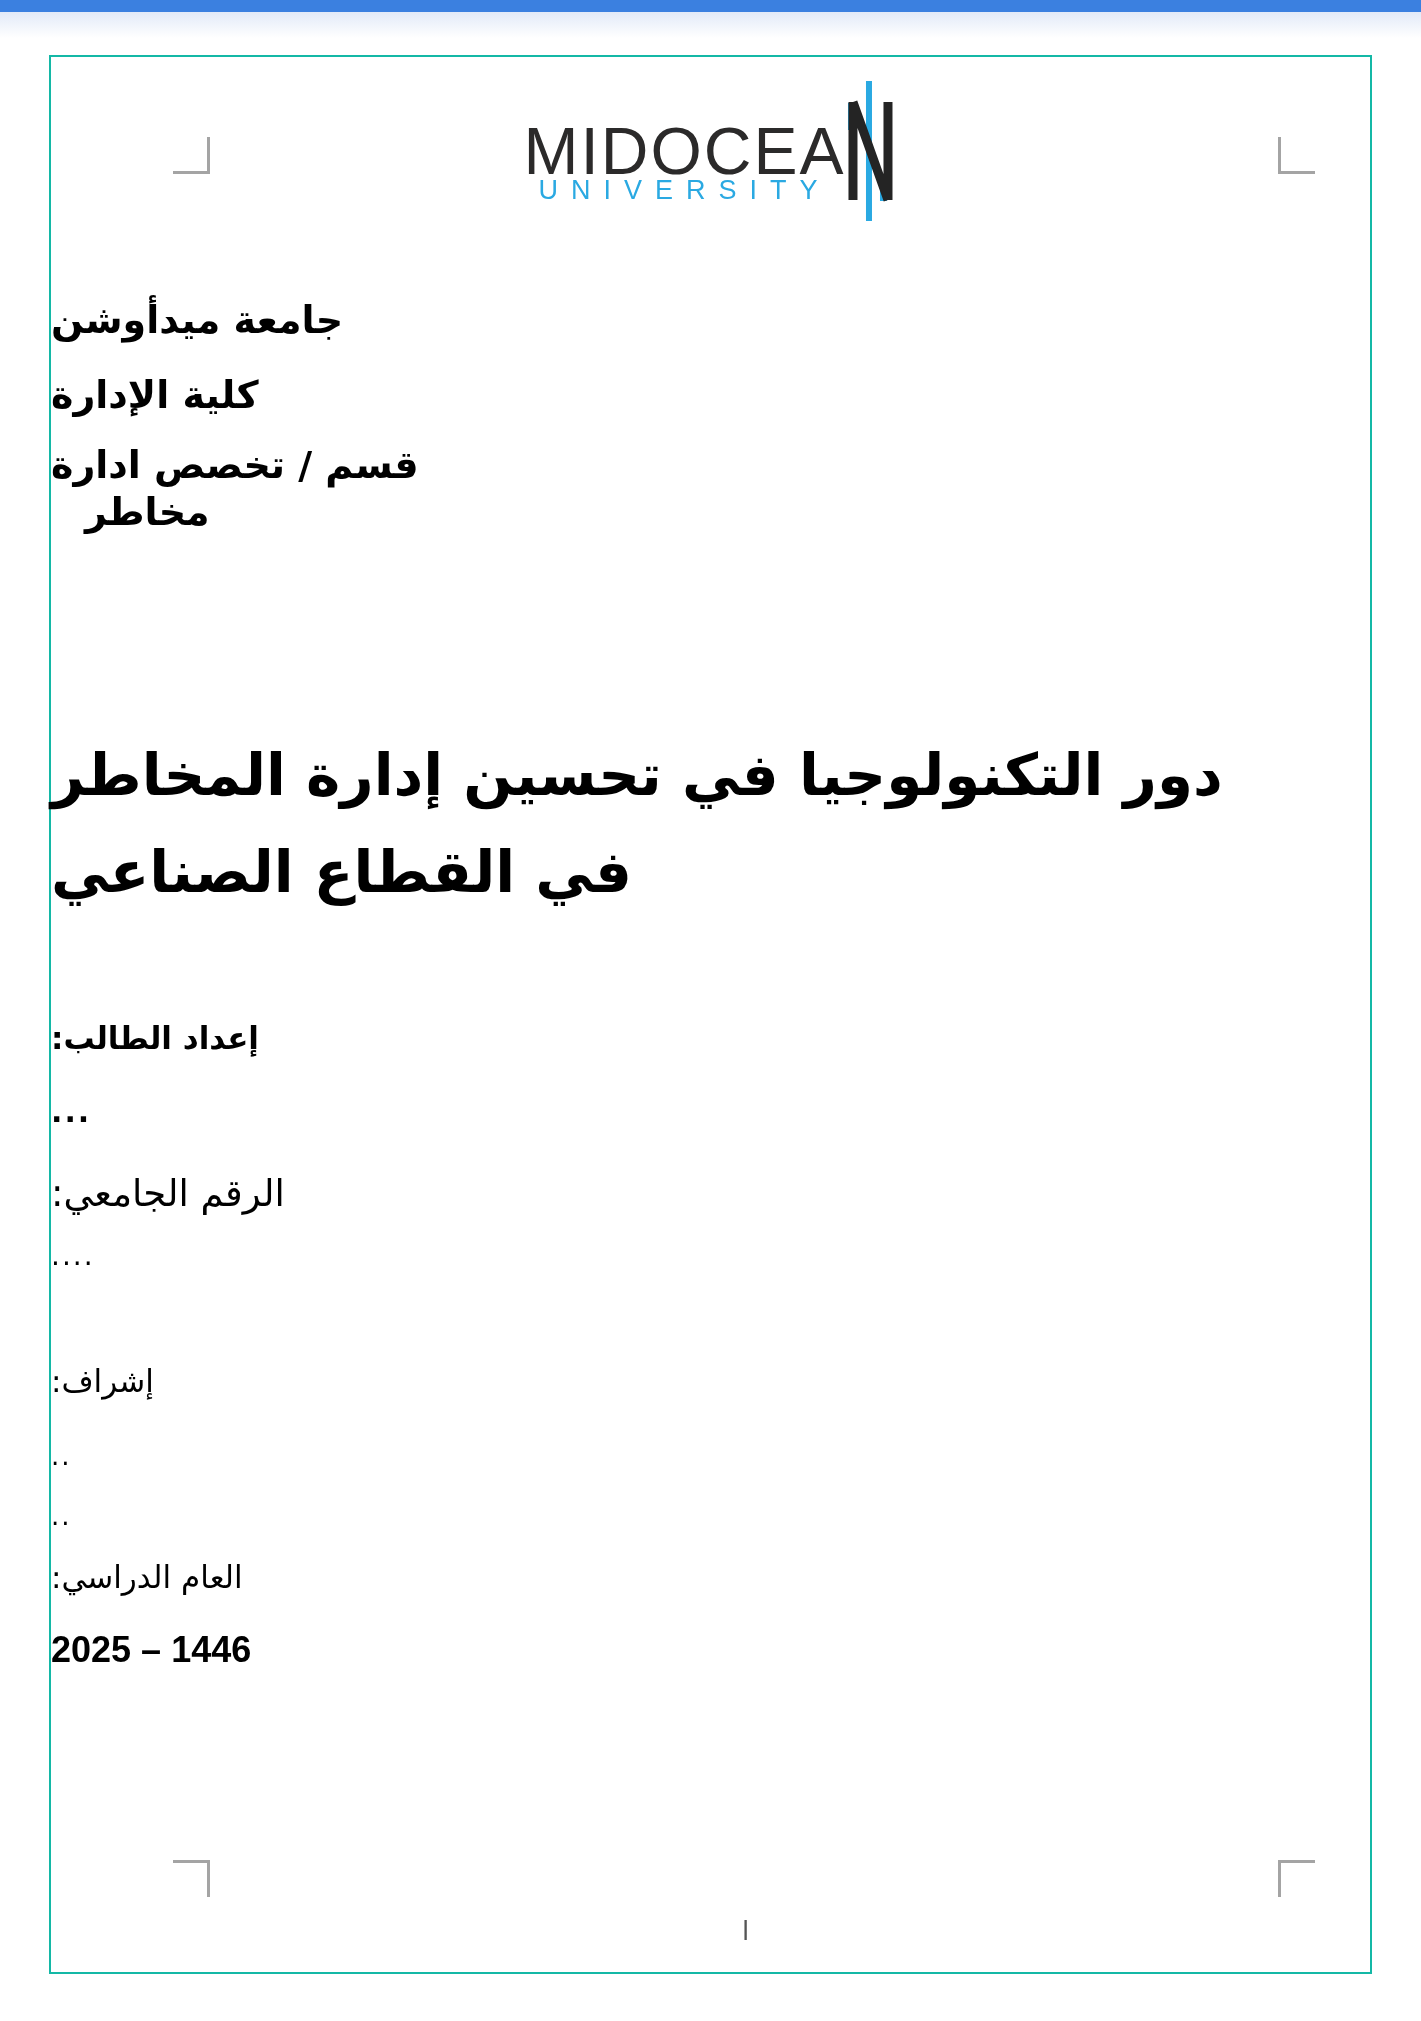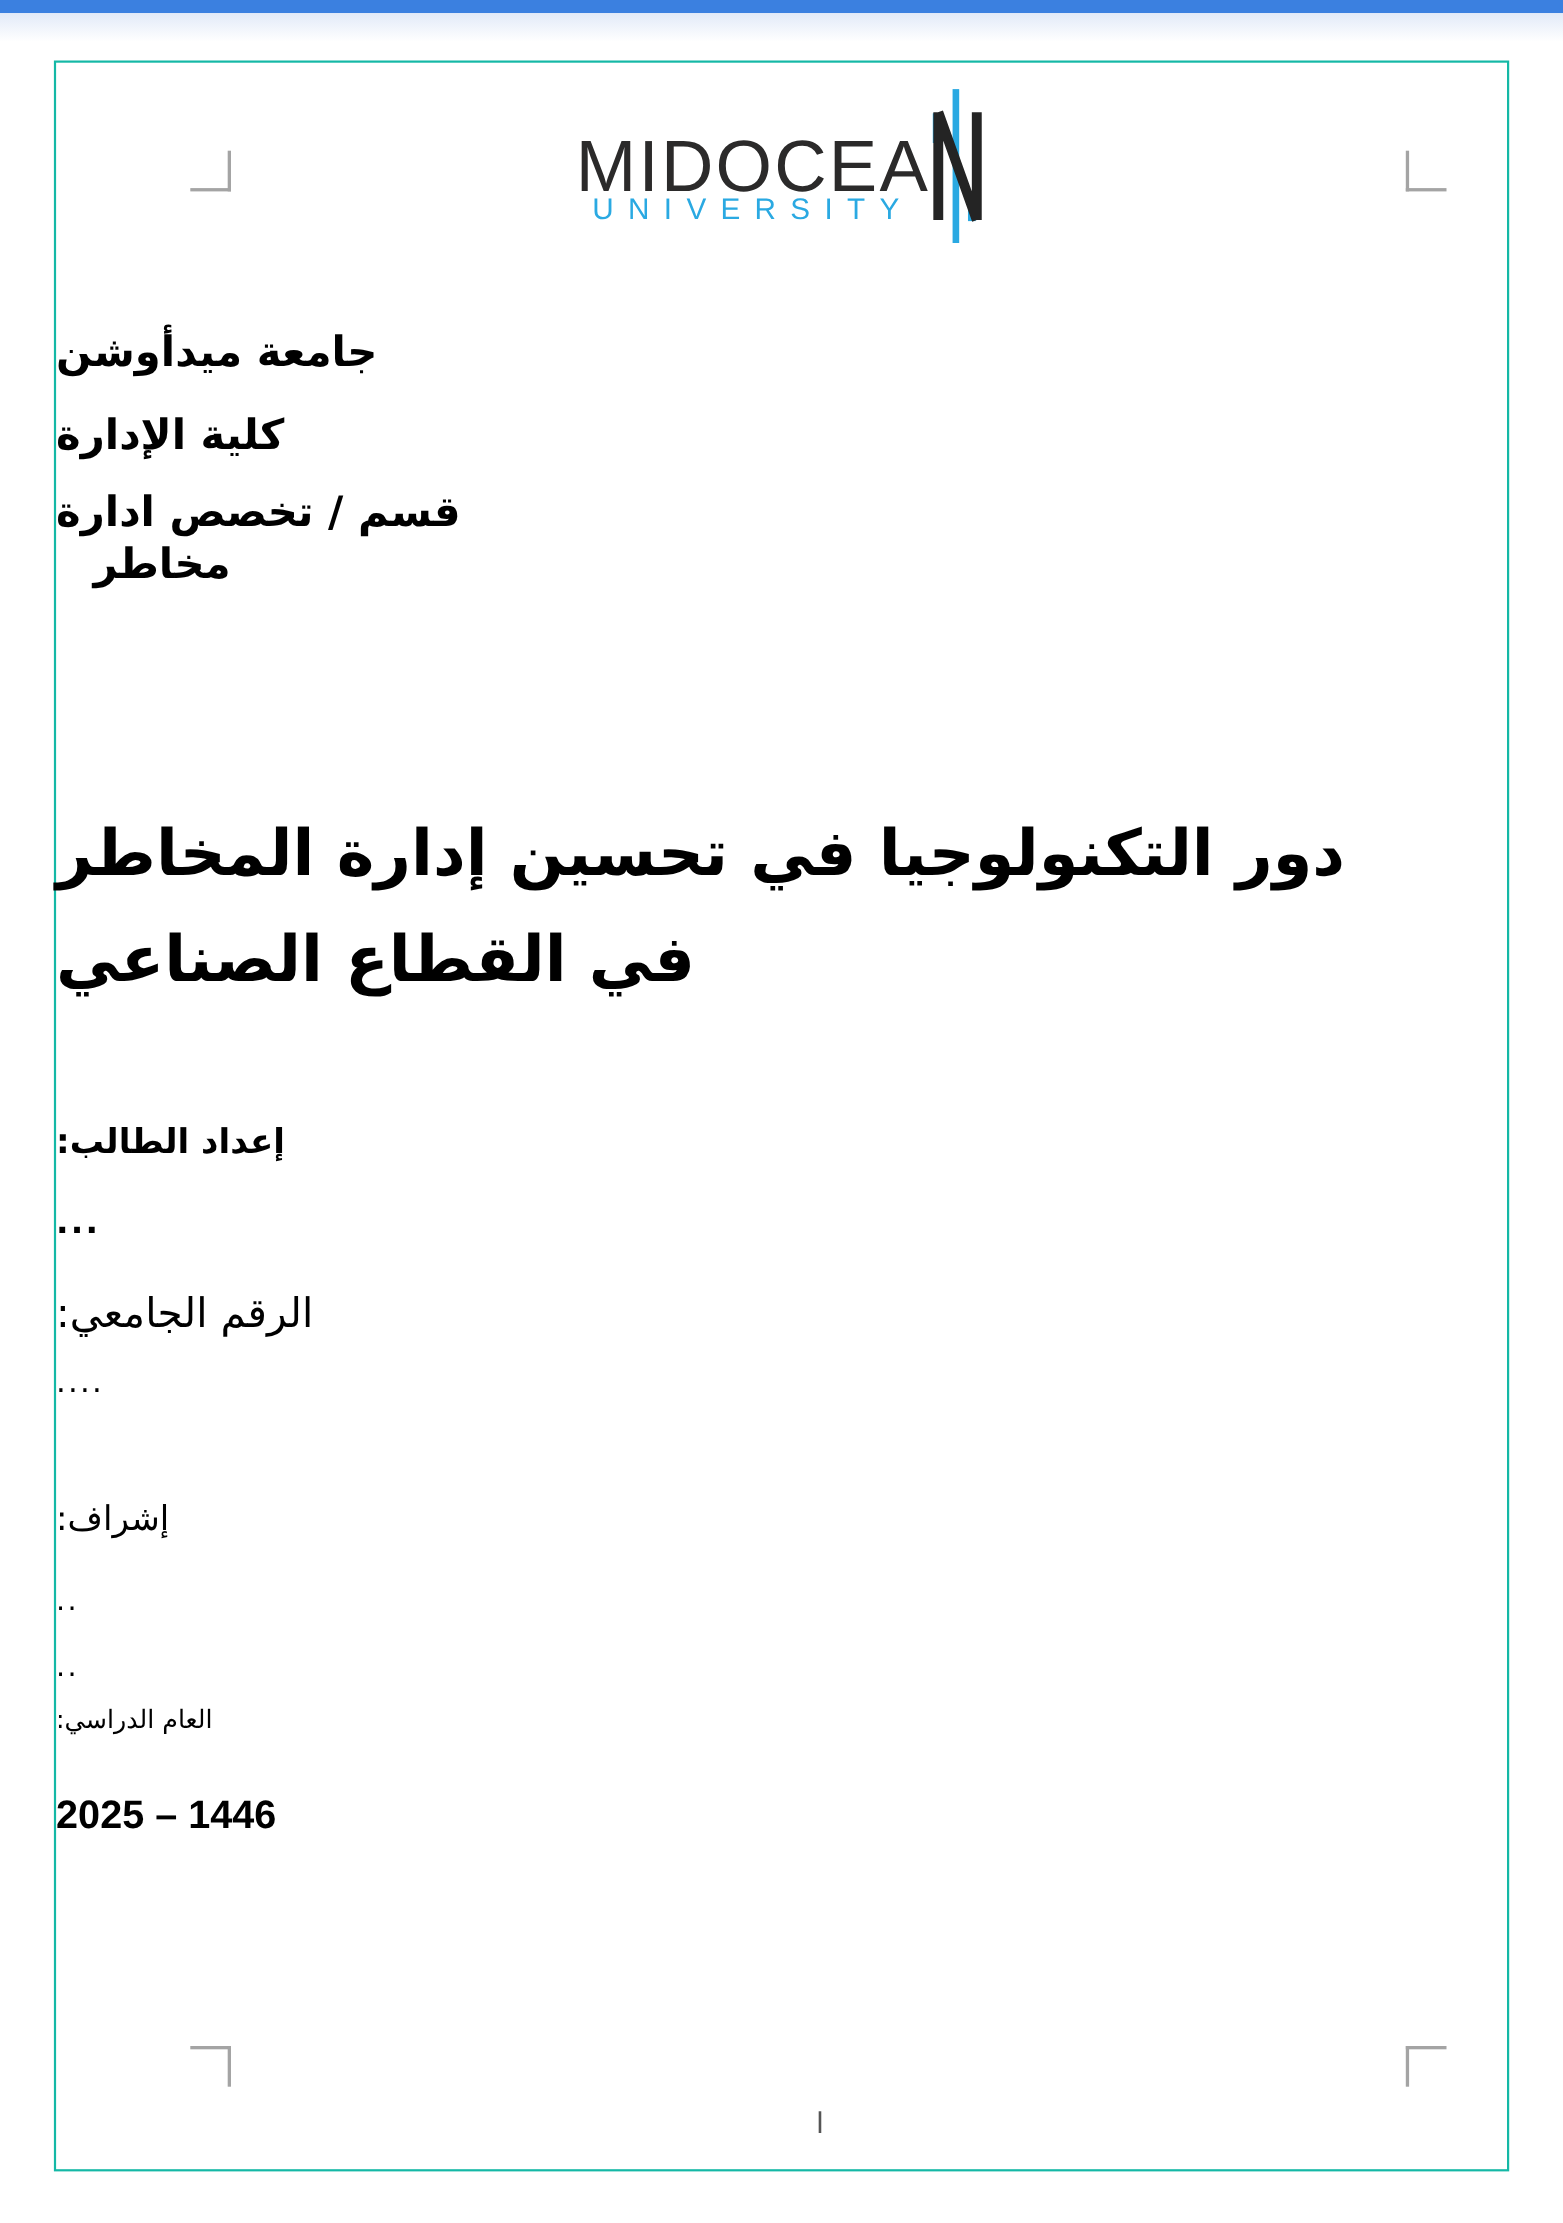--- a/index.html
+++ b/index.html
@@ -72,21 +72,21 @@
   .title{font-size:58px;font-weight:700;line-height:1.5;}
   .ti1{top:617px;}
   .ti2{top:714px;}
   .prep{top:929px;font-size:31px;font-weight:700;}
   .dots3{top:1004px;font-size:30px;font-weight:700;letter-spacing:2px;}
   .idlab{top:1074px;font-size:37px;font-weight:400;}
   .dots4{top:1151px;font-size:28px;font-weight:400;letter-spacing:2px;}
   .ishraf{top:1283px;font-size:31px;font-weight:400;margin-top:20px;}
   .d2a{top:1355px;font-size:26px;font-weight:400;letter-spacing:2px;}
   .d2b{top:1415px;font-size:26px;font-weight:400;letter-spacing:2px;}
-  .yearlab{top:1468px;font-size:23px;font-weight:400;}
+  .yearlab{top:1468px;font-size:31px;font-weight:400;}
   .yearval{top:1532px;font-size:36px;font-weight:700;font-family:"Liberation Sans","DejaVu Sans",sans-serif;}
   .pagenum{
     top:1856px;left:70px;right:0;
     font-size:26px;color:#555;
     text-align:center;direction:rtl;
     position:absolute;line-height:1.4;
   }
 </style>
 </head>
 <body>

